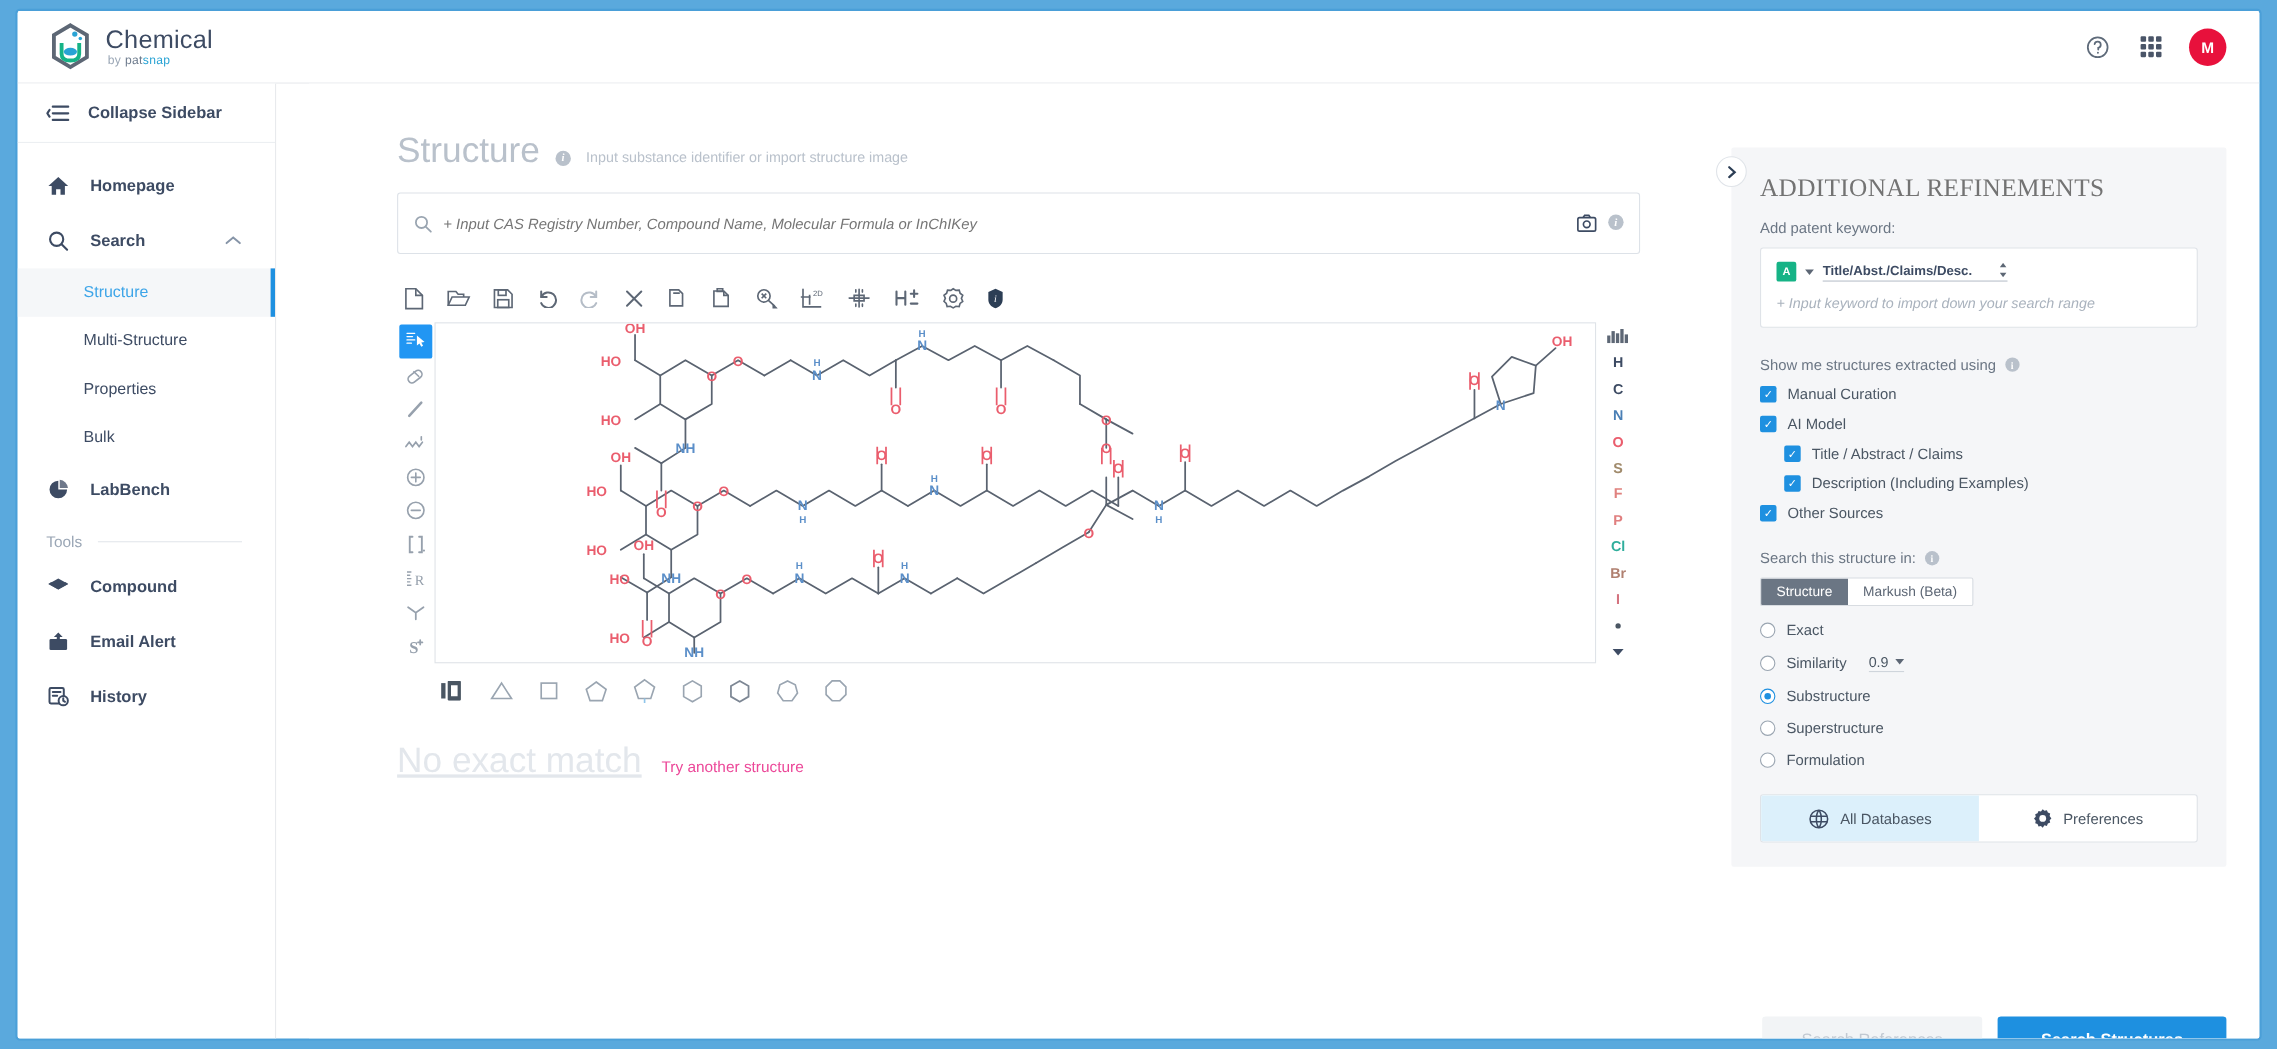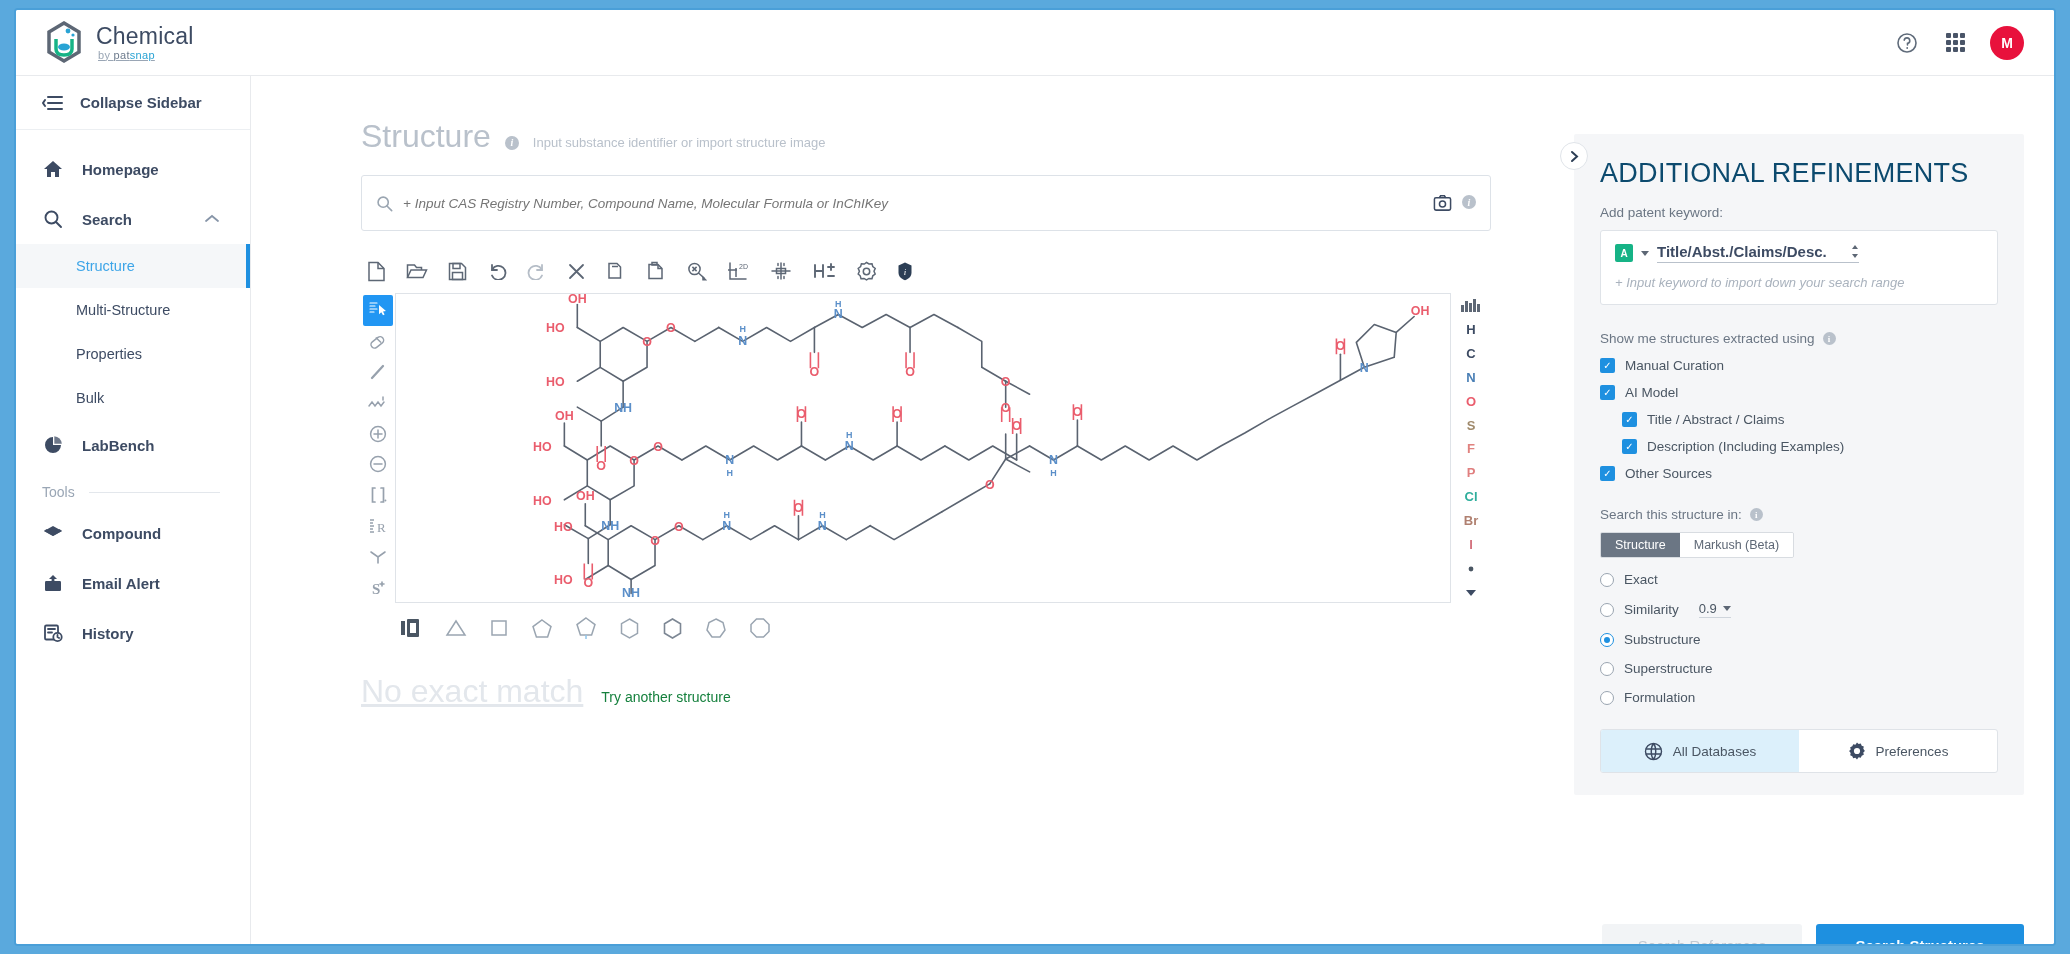--- a/index.html
+++ b/index.html
@@ -23,21 +23,21 @@
   .topbar {
     position: absolute; left: 0; top: 0; right: 0; height: 66px;
     background: #ffffff;
     border-bottom: 1px solid #e8eaed;
     display: flex; align-items: center;
   }
   .brand { display: flex; align-items: center; padding-left: 28px; gap: 12px; }
   .brand-logo { width: 40px; height: 44px; position: relative; }
   .brand-text { display: flex; flex-direction: column; line-height: 1.05; }
   .brand-title { font-size: 23px; color: #3d4b63; font-weight: 400; letter-spacing: .2px; }
-  .brand-sub { font-size: 11px; color: #9aa6b5; letter-spacing: .3px; margin-top: 2px; padding-left: 2px; text-decoration: underline;}
+  .brand-sub { font-size: 11px; color: #9aa6b5; letter-spacing: .3px; margin-top: 2px; padding-left: 2px;}
   .brand-sub .pat { color: #6d7b8d; }
   .brand-sub .snap { color: #29a3d4; }
 
   .topbar-right { margin-left: auto; display: flex; align-items: center; gap: 22px; padding-right: 30px; }
   .icon-btn { width: 26px; height: 26px; display: flex; align-items: center; justify-content: center; cursor: pointer; color: #5f6b7a; }
   .grid-icon { display: grid; grid-template-columns: repeat(3, 5px); grid-template-rows: repeat(3, 5px); gap: 2px; }
   .grid-icon i { background: #4a5568; display: block; border-radius: 1px; }
   .avatar {
     width: 34px; height: 34px; border-radius: 50%;
     background: #e8113c; color: #fff;
@@ -143,50 +143,50 @@
     font-size: 13px; font-weight: bold; cursor: pointer; width: 30px;
   }
   .ed-bottom {
     display: flex; align-items: center; gap: 22px;
     height: 38px; padding-left: 40px; margin-top: 6px; color: #9aa5b1;
   }
   .ed-bottom .sh { cursor: pointer; display: flex; align-items: center; }
 
   .nomatch { margin: 26px 0 0 80px; display: flex; align-items: baseline; gap: 18px; }
   .nomatch .big { font-size: 32px; color: #e3e7ec; text-decoration: underline; }
-  .nomatch .small { font-size: 14px; color: #15803d; }
+  .nomatch .small { font-size: 14px; color: #ec4899; }
 
   
   .panel {
     position: absolute; right: 30px; top: 58px; width: 450px;
     background: #f5f6f8; border-radius: 2px; padding: 24px 26px 22px 26px;
   }
   .panel-collapse {
     position: absolute; left: -14px; top: 8px;
     width: 28px; height: 28px; border-radius: 50%;
     background: #fff; border: 1px solid #e0e4e9;
     display: flex; align-items: center; justify-content: center;
     cursor: pointer; color: #3d4b63; font-size: 14px; z-index: 3;
   }
-  .panel-title { font-size: 27px; color: #0c4a6e; letter-spacing: .3px; font-weight: 400; }
+  .panel-title { font-size: 23px; color: #737373; letter-spacing: .3px; font-weight: 400; font-family: Liberation Serif, serif; }
   .panel-sub { font-size: 13.5px; color: #6b7684; margin-top: 16px; }
   .kw-box {
     margin-top: 10px; background: #fff; border: 1px solid #dfe3e8;
     border-radius: 3px; padding: 12px 14px 14px 14px;
   }
   .kw-top { display: flex; align-items: center; gap: 8px; }
   .kw-badge {
     width: 18px; height: 18px; background: #16b386; border-radius: 2px;
     display: flex; align-items: center; justify-content: center;
     color: #fff; font-size: 10px; font-weight: bold;
   }
   .caret { width: 0; height: 0; border-left: 4px solid transparent;
            border-right: 4px solid transparent; border-top: 5px solid #5d6775; }
   .kw-sel {
-    font-size: 15px; color: #3d4b63; font-weight: bold;
+    font-size: 12px; color: #3d4b63; font-weight: bold;
     border-bottom: 1px solid #b9c1cb; padding-bottom: 2px;
     display: flex; align-items: center; gap: 24px;
   }
   .kw-ph { font-size: 13px; color: #a9b2bd; font-style: italic; margin-top: 12px; }
 
   .sec-label {
     font-size: 13.5px; color: #6b7684; margin-top: 26px;
     display: flex; align-items: center; gap: 8px;
   }
   .info-dot-sm {

